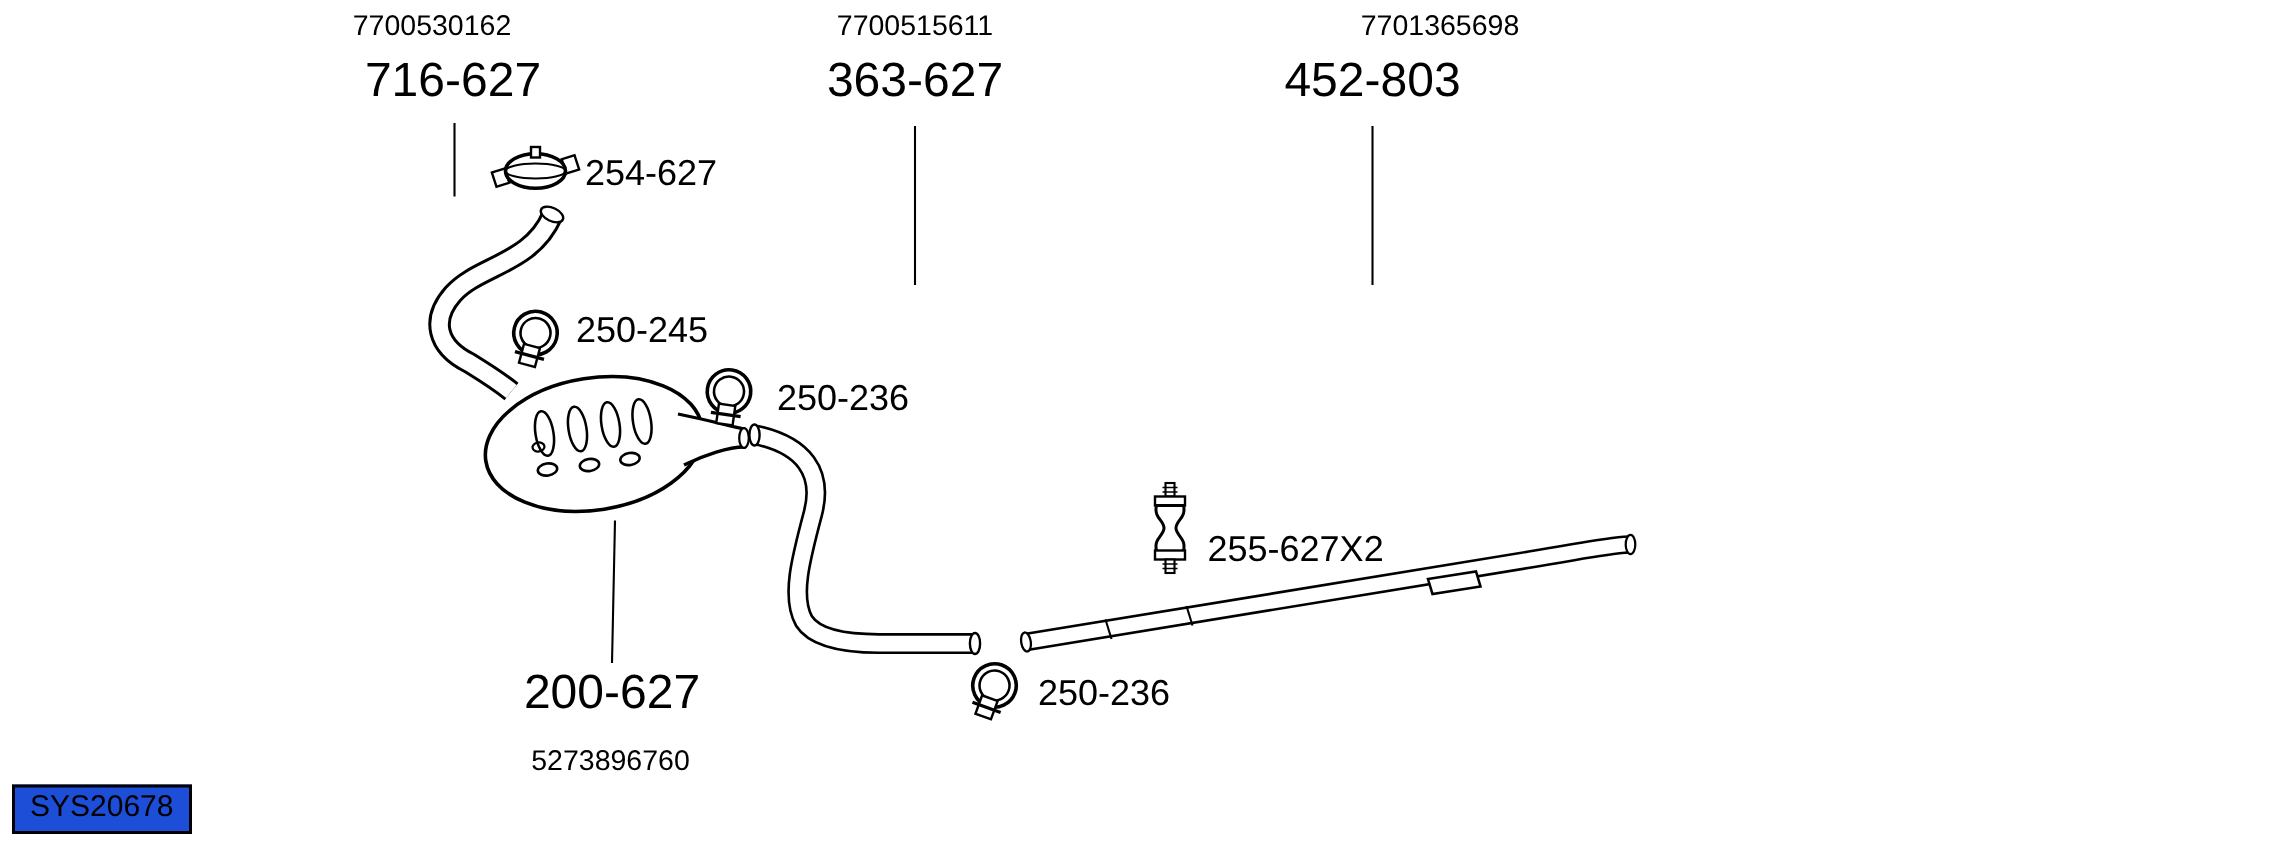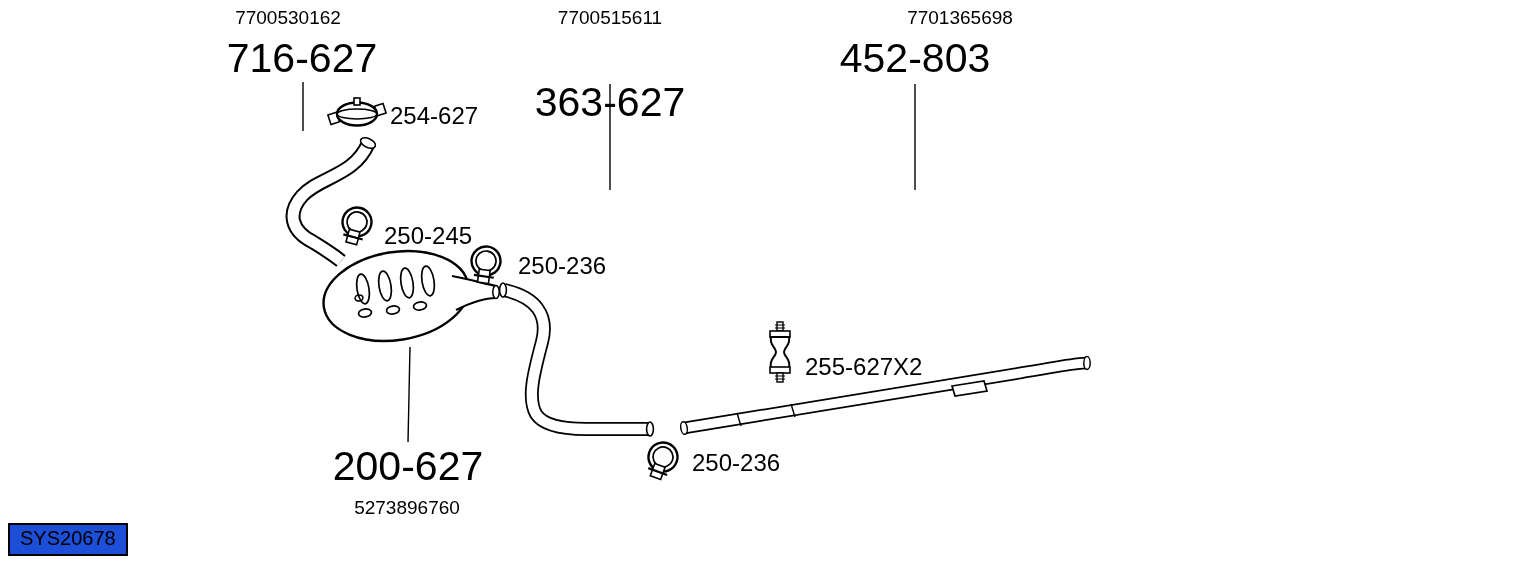--- a/index.html
+++ b/index.html
@@ -8,21 +8,21 @@
   .stage {
     position: relative;
     width: 1530px;
     height: 566px;
     background: #ffffff;
     overflow: hidden;
   }
   .art { position: absolute; left: 0; top: 0; width: 1530px; height: 566px; }
   .lbl { position: absolute; white-space: nowrap; color: #000; line-height: 1.1; }
   .ref    { font-size: 19px;  transform: translateX(-50%); }
-  .code-lg{ font-size: 41px;  transform: translateX(-50%); }
+  .code-lg{ font-size: 32px;  transform: translateX(-50%); }
   .fit    { font-size: 24px; }
   .sysbox {
     position: absolute;
     left: 8px; top: 523px;
     border: 2px solid #000;
     padding: 2px 10px 4px 10px;
     font-size: 20px;
     background: #1d4ed8;
   }
 </style>
@@ -108,30 +108,30 @@
       <rect x="777" y="373" width="6" height="9" fill="#fff" stroke="#000" stroke-width="1.4"></rect>
       <line x1="775" y1="376" x2="785" y2="376" stroke="#000" stroke-width="1"></line>
       <line x1="775" y1="379" x2="785" y2="379" stroke="#000" stroke-width="1"></line>
     </g>
   </svg>
 
   <div class="lbl ref" style="left:288px; top:8px;">7700530162</div>
   <div class="lbl code-lg" style="left:302px; top:36px;">716-627</div>
 
   <div class="lbl ref" style="left:610px; top:8px;">7700515611</div>
-  <div class="lbl code-lg" style="left:610px; top:36px;margin-top:44px;">363-627</div>
+  <div class="lbl code-lg" style="left:610px; top:36px;">363-627</div>
 
   <div class="lbl ref" style="left:913px; top:8px;margin-left:47px;">7701365698</div>
   <div class="lbl code-lg" style="left:915px; top:36px;">452-803</div>
 
   <div class="lbl code-lg" style="left:408px; top:444px;">200-627</div>
   <div class="lbl ref" style="left:407px; top:498px;">5273896760</div>
 
   <div class="lbl fit" style="left:390px; top:103px;">254-627</div>
-  <div class="lbl fit" style="left:384px; top:223px;">250-245</div>
+  <div class="lbl fit" style="left:384px; top:208px;">250-245</div>
   <div class="lbl fit" style="left:518px; top:253px;">250-236</div>
   <div class="lbl fit" style="left:805px; top:354px;">255-627X2</div>
   <div class="lbl fit" style="left:692px; top:450px;">250-236</div>
 
   <div class="sysbox">
     <span>SYS20678</span>
   </div>
 
 </div>
 

